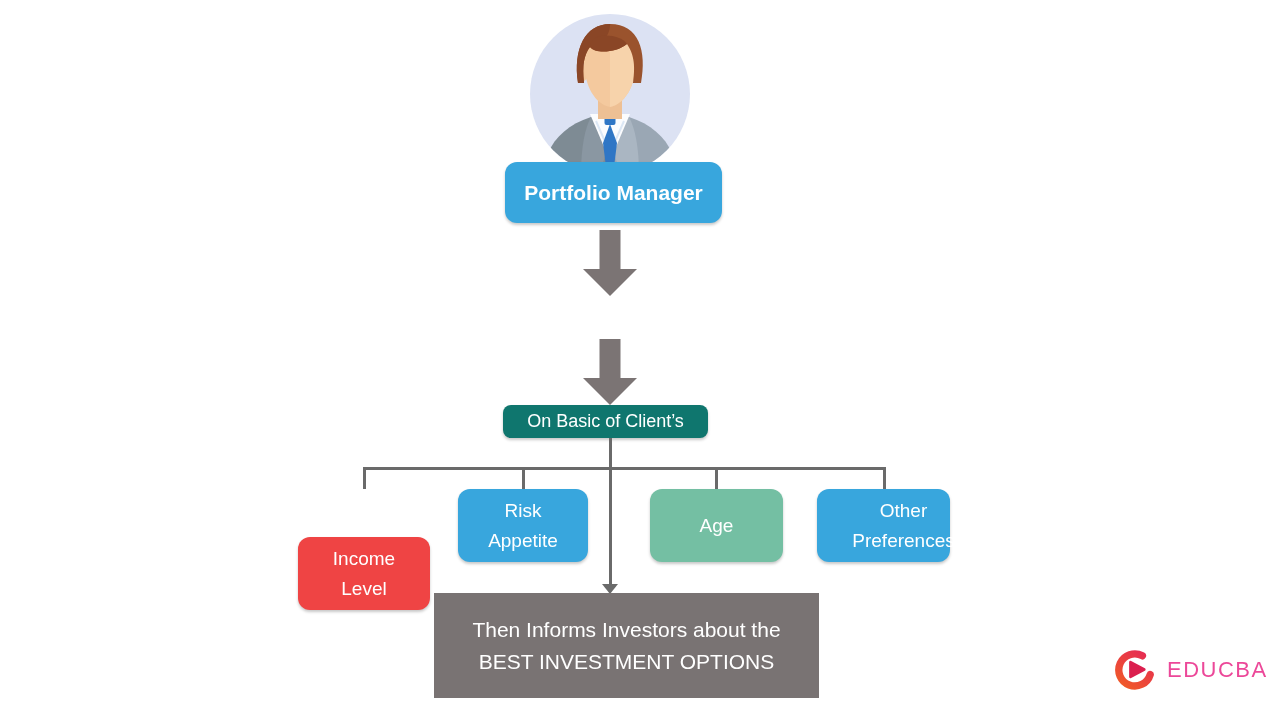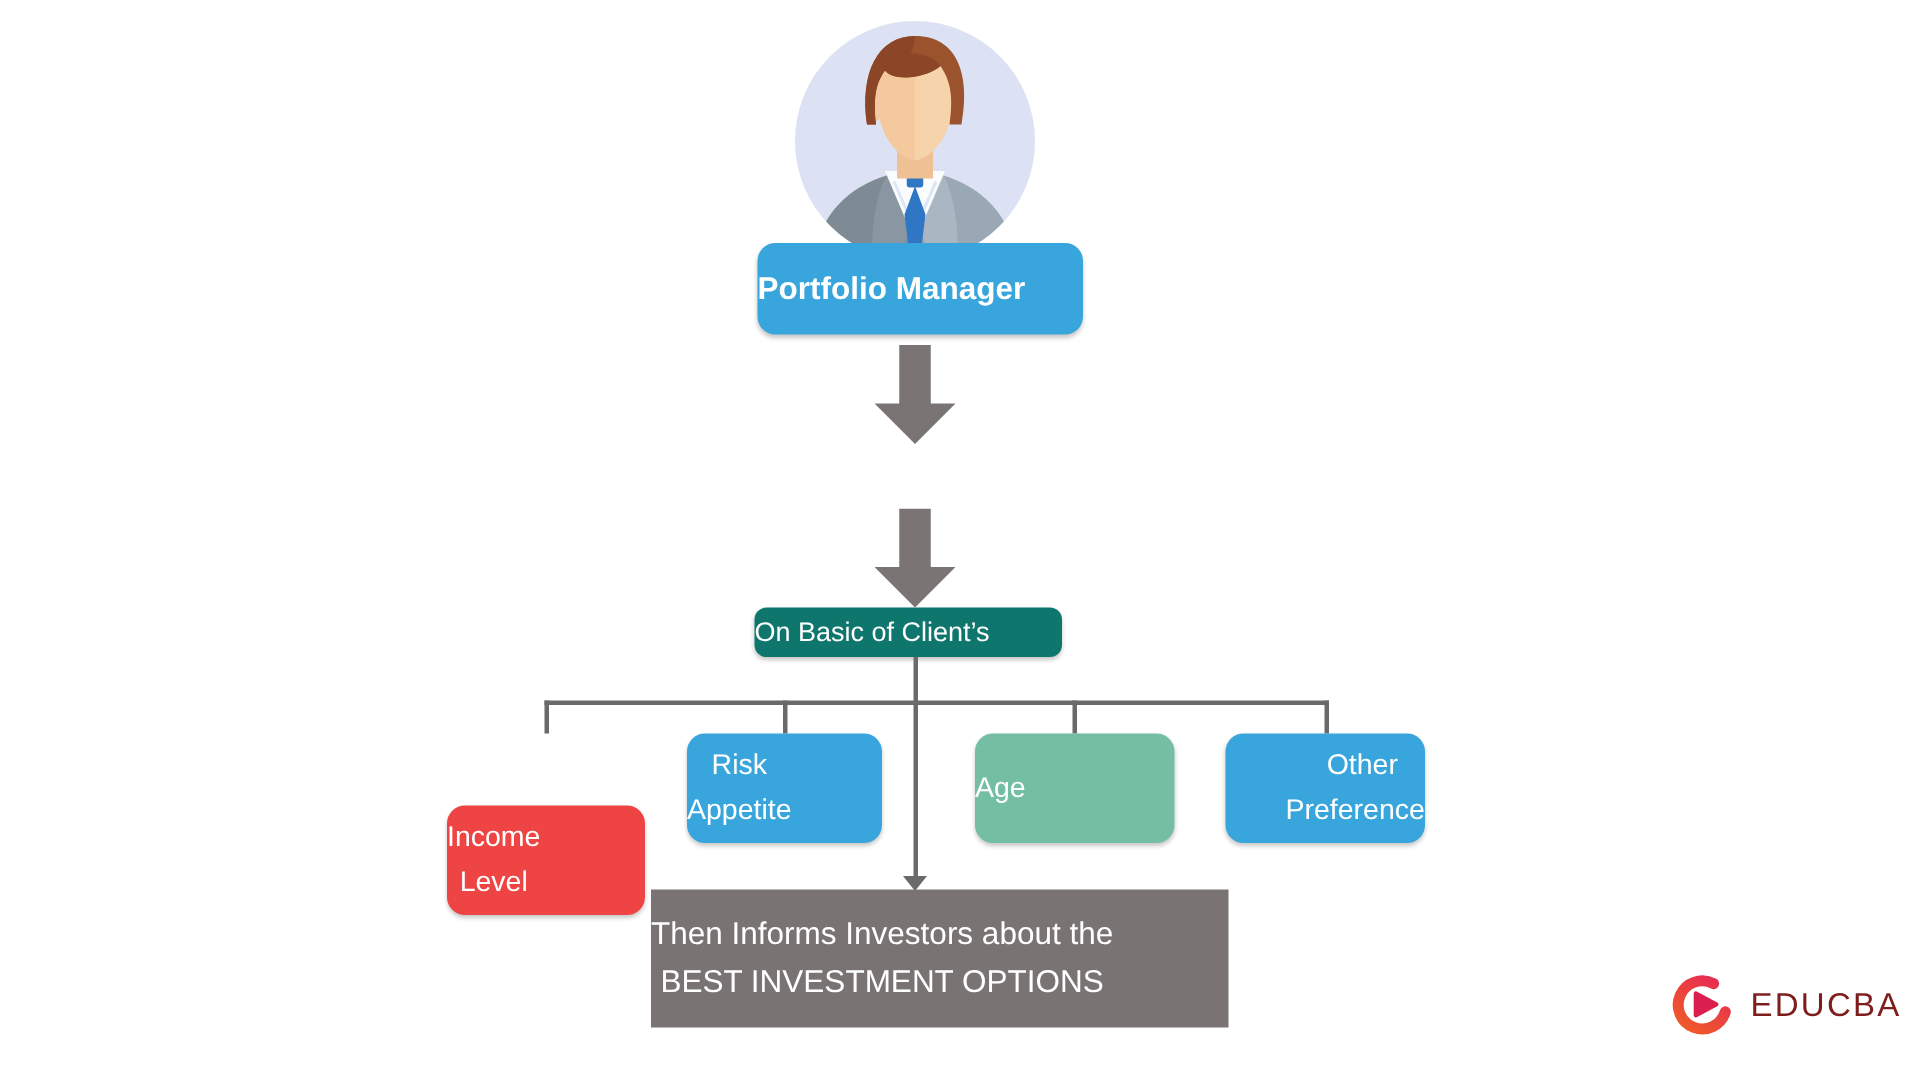--- a/index.html
+++ b/index.html
@@ -2,37 +2,37 @@
 <html><head>
 <meta charset="utf-8">
 <style>
   html,body{margin:0;padding:0;background:#fff;}
   #canvas{
     position:relative;width:1280px;height:720px;background:#ffffff;
     font-family:"Liberation Sans", sans-serif;overflow:hidden;
   }
   .abs{position:absolute;}
   .box{
-    position:absolute;display:flex;align-items:center;justify-content:flex-start;
+    position:absolute;display:flex;align-items:center;justify-content:center;
     color:#ffffff;text-align:center;box-sizing:border-box;
     box-shadow:0 2px 3px rgba(0,0,0,0.22);
   }
   .box .lbl{white-space:pre-line;}
   #manager-box{left:505px;top:162px;width:217px;height:61px;border-radius:12px;
     font-size:21px;font-weight:bold;}
   #evaluates-bar{left:344px;top:298px;width:541px;height:40px;border-radius:0;
     font-size:20px;border:1px solid #9c9c9c;
     box-shadow:inset 0 0 0 3px rgba(255,255,255,0.95), 0 2px 3px rgba(0,0,0,0.18);}
   #basis-box{left:503px;top:405px;width:205px;height:33px;border-radius:8px;font-size:18px;}
   .factor{top:489px;height:73px;border-radius:12px;font-size:19px;line-height:30px;}
   #factor-0{left:298px;width:132px;}
   #factor-1{left:458px;width:130px;}
   #factor-2{left:650px;width:133px;}
   #factor-3{left:817px;width:133px;}
-  #result-box{left:434px;top:593px;width:385px;height:92px;border-radius:0;
+  #result-box{left:434px;top:593px;width:385px;height:105px;border-radius:0;
     font-size:21px;line-height:32px;box-shadow:none;}
   
   .line{position:absolute;background:#6a6a6a;}
   #v-center{left:609px;top:438px;width:3px;height:148px;}
   #h-branch{left:363px;top:467px;width:523px;height:3px;}
   #stub-0{left:363px;top:467px;width:3px;height:22px;}
   #stub-1{left:522px;top:467px;width:3px;height:22px;}
   #stub-2{left:715px;top:467px;width:3px;height:22px;}
   #stub-3{left:883px;top:467px;width:3px;height:22px;}
   #line-arrowhead{position:absolute;left:602px;top:584px;width:0;height:0;
@@ -141,16 +141,16 @@
     <svg width="44" height="44" viewBox="0 0 48 48" aria-hidden="true">
       <defs>
         <linearGradient id="educba-grad" x1="0.8" y1="0" x2="0.1" y2="1">
           <stop offset="0" stop-color="#e62e52"></stop>
           <stop offset="1" stop-color="#f05a28"></stop>
         </linearGradient>
       </defs>
       <path d="M 31 8.5 A 17.5 17.5 0 1 0 39.5 29" fill="none" stroke="url(#educba-grad)" stroke-width="8" stroke-linecap="round"></path>
       <path d="M 18 15.5 L 33 23.5 L 18 31.5 Z" fill="#db1f4e" stroke="#db1f4e" stroke-width="3" stroke-linejoin="round"></path>
     </svg>
-    <span id="logo-text" style="color: #7f1d1d;">EDUCBA</span>
+    <span id="logo-text" style="color: #ec4899;">EDUCBA</span>
   </div>
 
 </div>
 
 </body></html>

